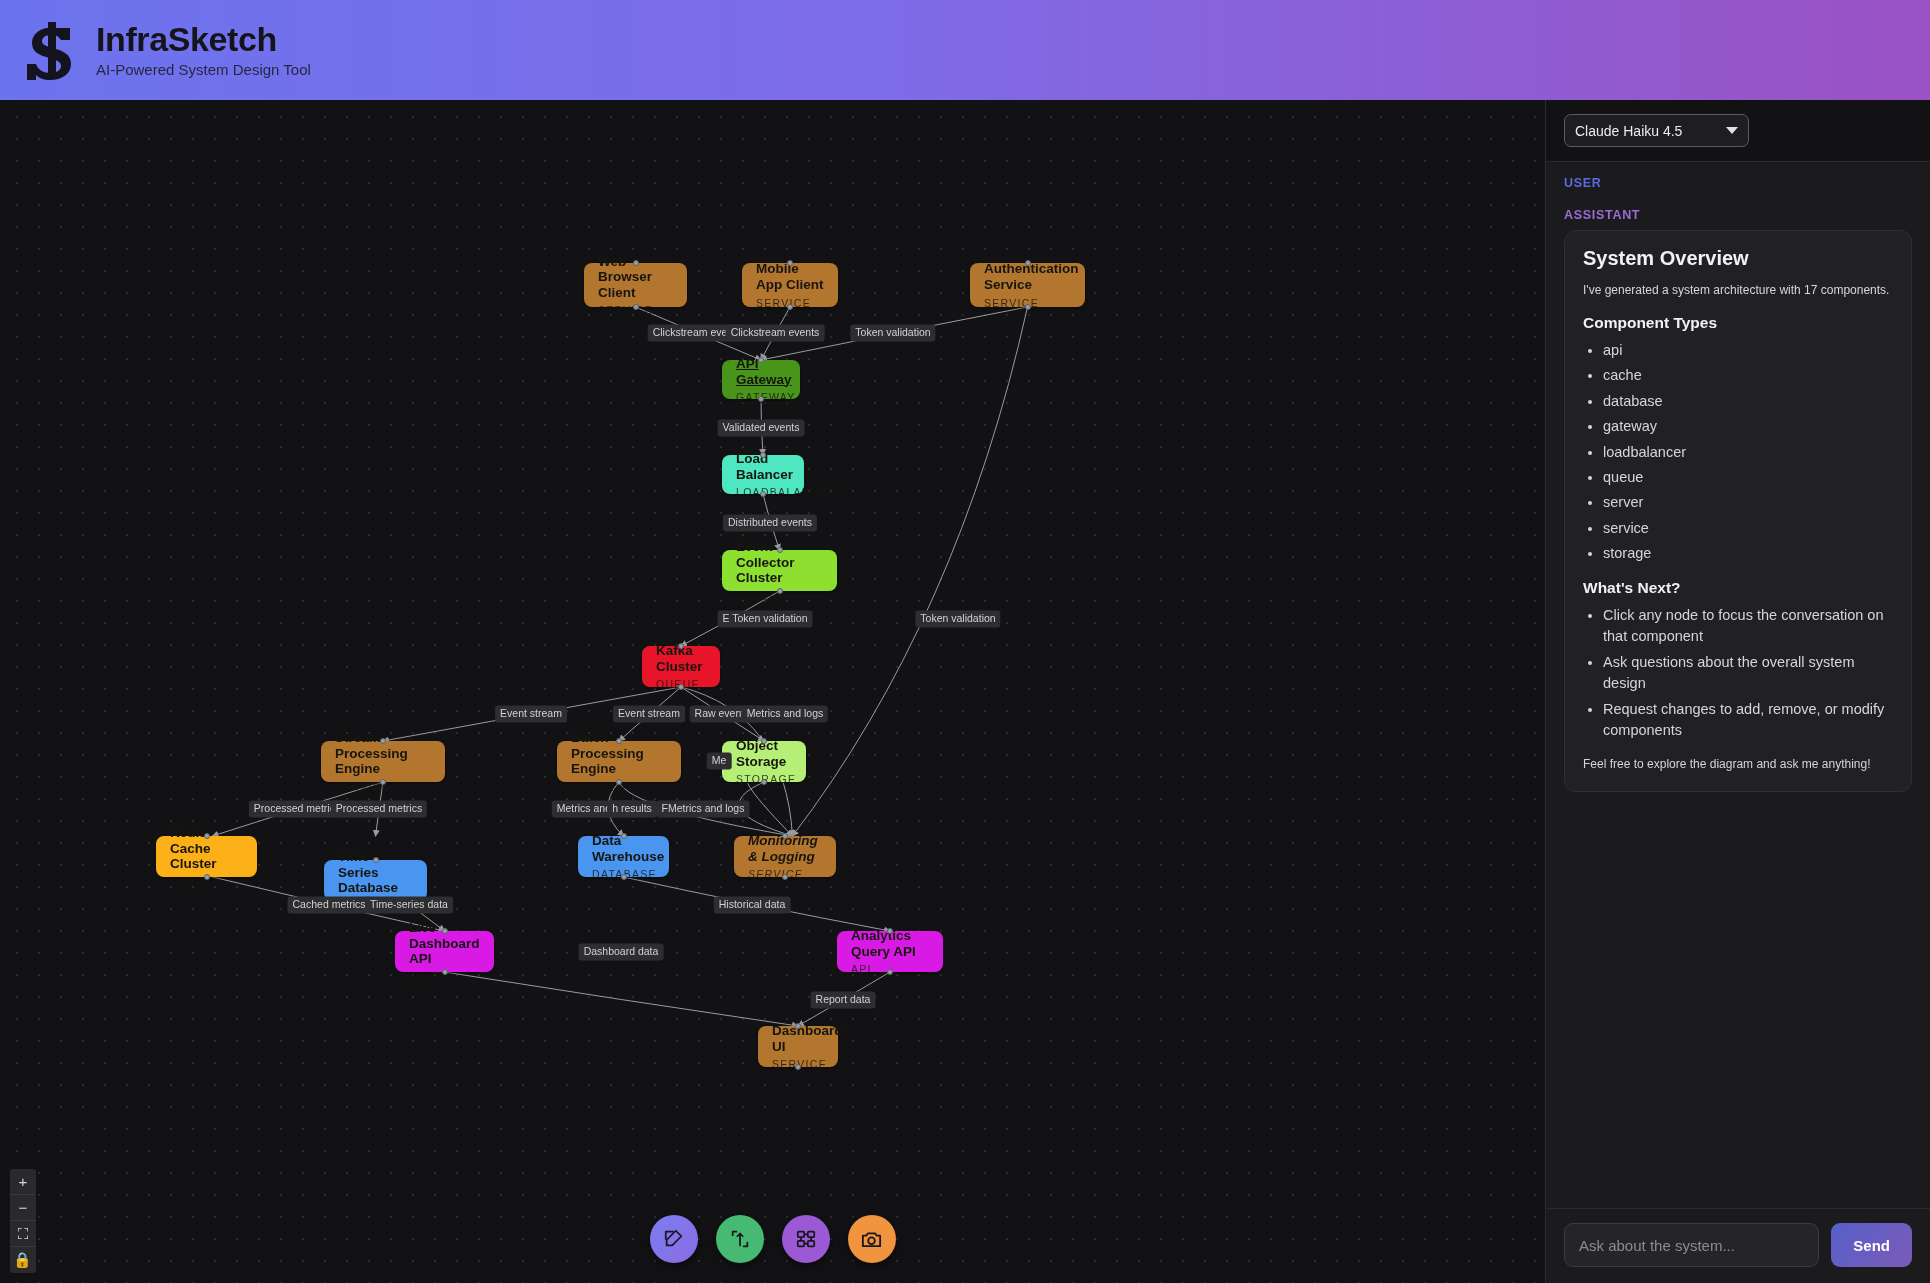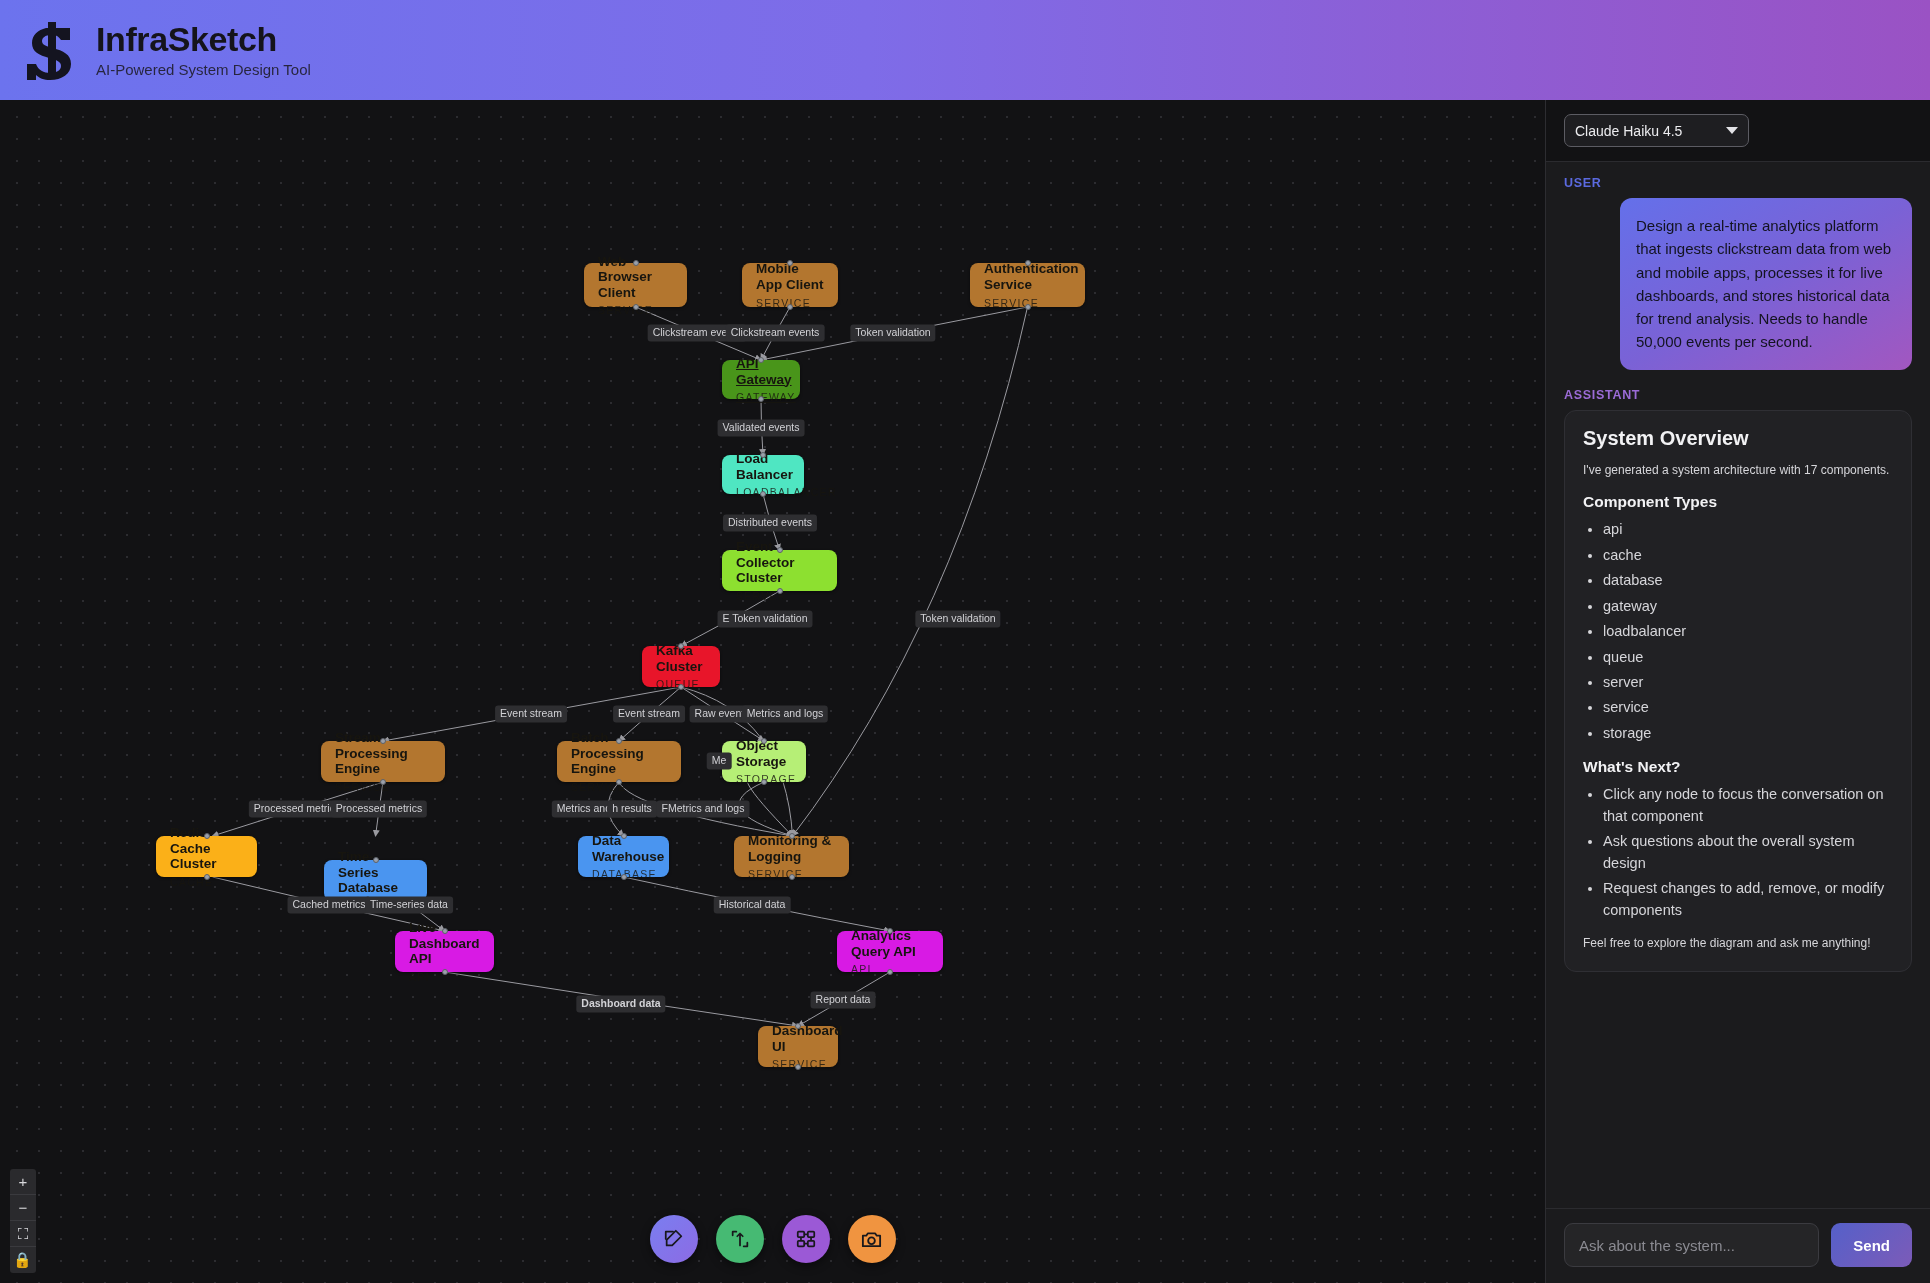--- a/index.html
+++ b/index.html
@@ -313,21 +313,21 @@
             <div class="n-type">DATABASE</div>
             <span class="port top"></span>
             <span class="port bot"></span>
           </div>
           <div class="node" style="left: 578px; top: 736px; width: 91px; height: 41px; background: rgb(74, 149, 240);">
             <div class="n-title">Data Warehouse</div>
             <div class="n-type">DATABASE</div>
             <span class="port top"></span>
             <span class="port bot"></span>
           </div>
-          <div class="node" style="left: 734px; top: 736px; width: 115px; height: 41px; background: rgb(179, 118, 47);">
+          <div class="node" style="left: 734px; top: 736px; width: 102px; height: 41px; background: rgb(179, 118, 47); font-style: italic;">
             <div class="n-title">Monitoring &amp; Logging</div>
             <div class="n-type">SERVICE</div>
             <span class="port top"></span>
             <span class="port bot"></span>
           </div>
           <div class="node" style="left: 395px; top: 831px; width: 99px; height: 41px; background: rgb(216, 26, 228);">
             <div class="n-title">Live Dashboard API</div>
             <div class="n-type">API</div>
             <span class="port top"></span>
             <span class="port bot"></span>
@@ -359,21 +359,21 @@
           <div class="edge-label" style="left: 785px; top: 614px;">Metrics and logs</div>
           <div class="edge-label" style="left: 719px; top: 661px;">Me</div>
           <div class="edge-label" style="left: 297px; top: 709px;">Processed metrics</div>
           <div class="edge-label" style="left: 379px; top: 709px;">Processed metrics</div>
           <div class="edge-label" style="left: 595px; top: 709px;">Metrics and logs</div>
           <div class="edge-label" style="left: 632px; top: 709px;">h results</div>
           <div class="edge-label" style="left: 703px; top: 709px;">FMetrics and logs</div>
           <div class="edge-label" style="left: 329px; top: 805px;">Cached metrics</div>
           <div class="edge-label" style="left: 409px; top: 805px;">Time-series data</div>
           <div class="edge-label" style="left: 752px; top: 805px;">Historical data</div>
-          <div class="edge-label" style="left: 621px; top: 904px; font-weight: bold;">Dashboard data</div>
+          <div class="edge-label" style="left: 621px; top: 852px;">Dashboard data</div>
           <div class="edge-label" style="left: 843px; top: 900px;">Report data</div>
         </div>
 
       <div class="zoom-ctl" id="zoom-ctl">
           <button>+</button>
           <button>−</button>
           <button>⛶</button>
           <button>🔒</button>
         </div>
 
@@ -413,21 +413,20 @@
       <div class="panel-top">
         <div class="model-select">
           <span>Claude Haiku 4.5</span>
           <span class="chev"></span>
         </div>
       </div>
 
       <div class="chat-scroll">
 
         <div class="role-tag role-user">USER</div>
-        <div class="user-bubble">Design a real-time analytics platform that ingests clickstream data from web and mobile apps, processes it for live dashboards, and stores historical data for trend analysis. Needs to handle 50,000 events per second.</div>
 
         <div class="role-tag role-assistant">ASSISTANT</div>
         <div class="assistant-card">
           <h2>System Overview</h2>
           <p>I've generated a system architecture with 17 components.</p>
           <h3>Component Types</h3>
           <ul id="component-types-list">
               <li>api</li>
               <li>cache</li>
               <li>database</li>

